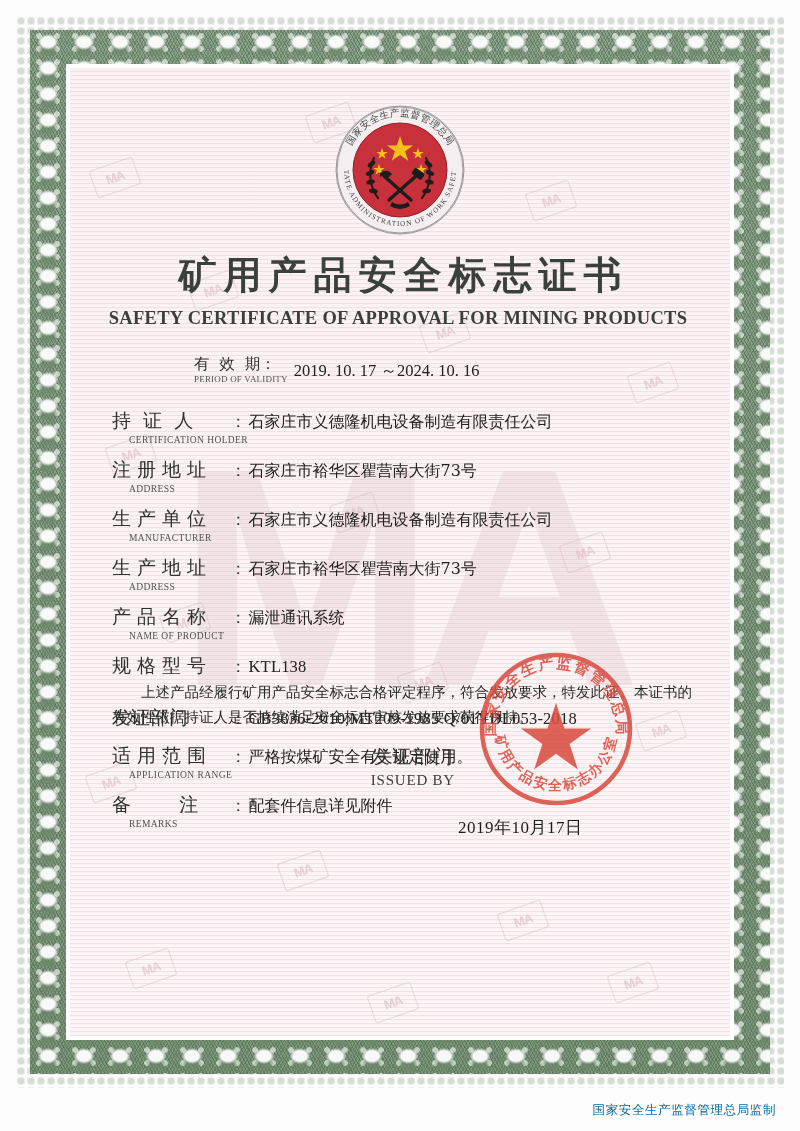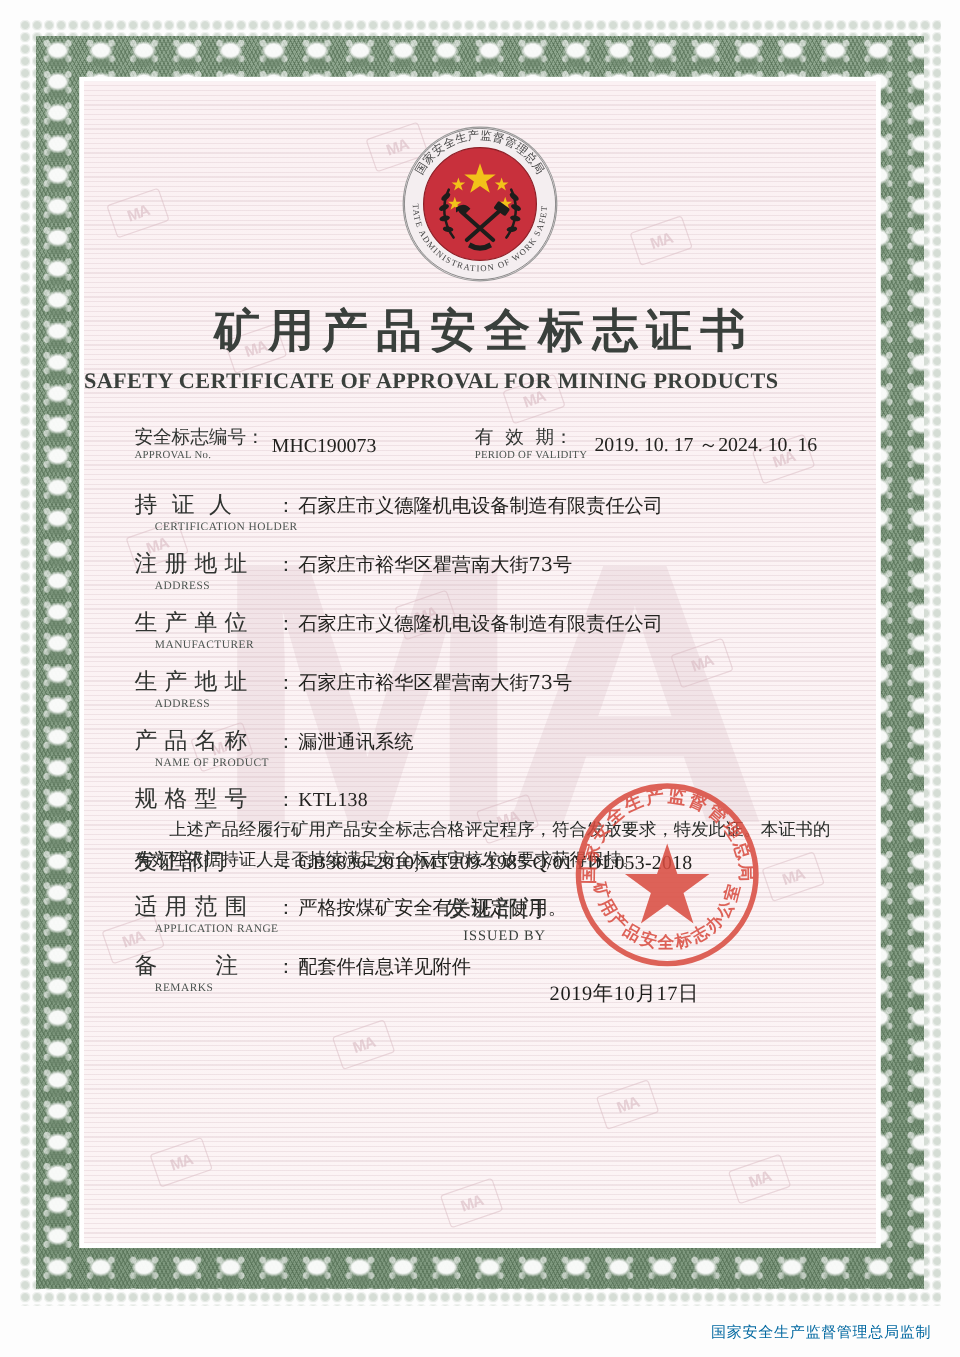--- a/index.html
+++ b/index.html
@@ -110,21 +110,21 @@
   #title-cn {
     position: absolute; left: 0; right: 0; top: 182px;
     text-align: center;
     font-family: "DejaVu Serif", serif;
     font-size: 38px; font-weight: 700;
     letter-spacing: 7px; color: #3a403c;
     text-indent: 7px;
   }
   #title-en {
     position: absolute; left: 0; right: 4px; top: 240px;
-    text-align: left;
+    text-align: center;
     font-family: "Liberation Serif", serif;
     font-size: 18.5px; font-weight: 700;
     letter-spacing: .3px; color: #3a403c;
   }
 
   
   #header-row {
     position: absolute; left: 42px; top: 288px; width: 580px;
     display: flex; align-items: flex-end;
   }
@@ -193,21 +193,21 @@
   #issued-by {
     position: absolute; left: 255px; top: 676px;
     text-align: right; width: 130px;
   }
   #issued-cn {
     font-family: "DejaVu Serif", serif;
     font-size: 19px; color: #2f3330; letter-spacing: 2px;
   }
   #issued-en {
     font-family: "Liberation Serif", serif;
-    font-size: 12px; color: #3a403c;
+    font-size: 15px; color: #3a403c;
     letter-spacing: .8px; margin-top: 2px;
   }
 
   
   #seal {
     position: absolute; left: 405px; top: 580px;
     width: 162px; height: 162px;
     opacity: .86;
   }
   #seal svg { width: 100%; height: 100%; }
@@ -307,27 +307,20 @@
         <rect x="78" y="66" width="12" height="7.5" rx="1.6" fill="#1d1d1b" transform="rotate(36 84 70)"></rect>
         <path d="M58,98 q8,5 16,0 l2,4 q-10,6 -20,0 z" fill="#1d1d1b"></path>
       </svg>
     </div>
 
     <div id="title-cn">矿用产品安全标志证书</div>
     <div id="title-en">SAFETY CERTIFICATE OF APPROVAL FOR MINING PRODUCTS</div>
 
     <div id="header-row">
 
-      <div class="hdr-block">
-        <div class="hdr-labels">
-          <span class="hdr-cn">安全标志编号：</span>
-          <span class="hdr-en">APPROVAL No.</span>
-        </div>
-        <span class="hdr-val">MHC190073</span>
-      </div>
 
       <div class="hdr-block" id="validity-block">
         <div class="hdr-labels">
           <span class="hdr-cn">有  效  期：</span>
           <span class="hdr-en">PERIOD OF VALIDITY</span>
         </div>
         <span class="hdr-val">2019. 10. 17 ～2024. 10. 16</span>
       </div>
 
     </div>

